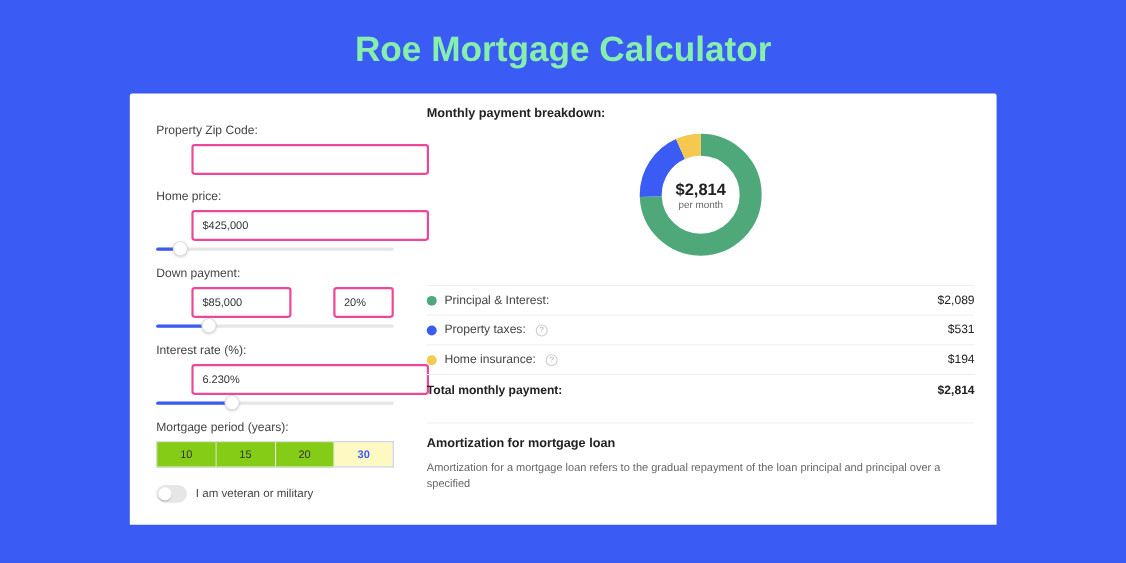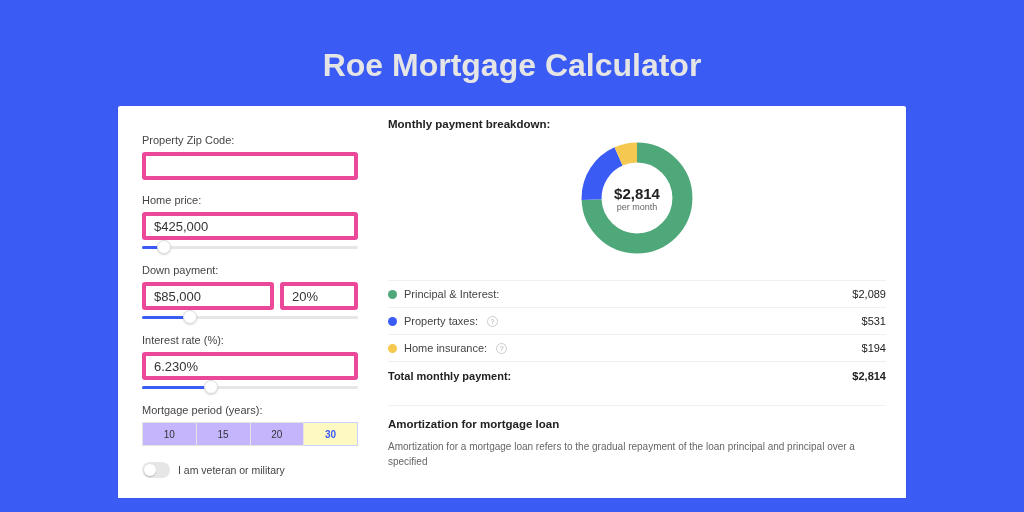--- a/index.html
+++ b/index.html
@@ -1,32 +1,32 @@
 <!DOCTYPE html>
 <html><head>
 <meta charset="utf-8">
 <style>
   * { box-sizing: border-box; margin: 0; padding: 0; font-family: -apple-system, BlinkMacSystemFont, "Segoe UI", Arial, sans-serif; }
   body { background: #3b5bf5; width: 1024px; height: 512px; overflow: hidden; }
-  .page-title { color: #e5e5e5; font-size: 32px; font-weight: 700; text-align: center; padding: 26px 0 22px; margin-top: 21px; }
+  .page-title { color: #86efac; font-size: 32px; font-weight: 700; text-align: center; padding: 26px 0 22px; }
   .card { background: #fff; width: 788px; margin: 0 auto; border-radius: 2px 2px 0 0; display: flex; box-shadow: 0 0 0 1px rgba(0,0,0,0.03); height: 392px; overflow: hidden; }
   .left { width: 264px; padding: 28px 24px 0 24px; }
   .right { flex: 1; padding: 12px 20px 0 6px; }
   .lbl { font-size: 11px; color: #444; margin-bottom: 6px; }
-  .field { width: 100%; height: 28px; border: 4px solid #ec4899; border-radius: 3px; padding: 0 8px; font-size: 13px; color: #333; margin-bottom: 2px; }
+  .field { width: 100%; height: 28px; border: 2px solid #ec4899; border-radius: 3px; padding: 0 8px; font-size: 10px; color: #333; margin-bottom: 2px; margin-left: 32px; }
   .field::placeholder { color: #999; }
   .row2 { display: flex; gap: 6px; }
   .row2 .field:first-child { flex: 2; }
   .row2 .field:last-child { flex: 1; }
   .slider-wrap { position: relative; height: 14px; margin-bottom: 8px; }
   .track { position: absolute; left: 0; right: 0; top: 4px; height: 3px; background: #e6e6e6; border-radius: 2px; }
   .fill { position: absolute; left: 0; top: 4px; height: 3px; background: #3b5bf5; border-radius: 2px; }
   .thumb { position: absolute; top: -2px; width: 14px; height: 14px; background: #fff; border: 1px solid #ddd; border-radius: 50%; box-shadow: 0 1px 2px rgba(0,0,0,0.15); transform: translateX(-50%); }
   .btn-row { display: flex; gap: 0; margin-bottom: 16px; }
-  .period-btn { flex: 1; height: 24px; border: 1px solid #e3e3e3; background: #c4b5fd; font-size: 10px; color: #333; cursor: pointer; }
+  .period-btn { flex: 1; height: 24px; border: 1px solid #e3e3e3; background: #84cc16; font-size: 10px; color: #333; cursor: pointer; }
   .period-btn + .period-btn { border-left: none; }
   .period-btn.selected { background: #fef9c3; color: #3b5bf5; font-weight: 600; border-color: #c7d0ff; position: relative; z-index: 1; }
   .toggle-row { display: flex; align-items: center; gap: 8px; margin-top: 14px; }
   .toggle { width: 28px; height: 16px; background: #e6e6e6; border-radius: 8px; position: relative; cursor: pointer; }
   .toggle::after { content: ""; position: absolute; left: 2px; top: 2px; width: 12px; height: 12px; background: #fff; border-radius: 50%; box-shadow: 0 1px 1px rgba(0,0,0,0.2); }
   .toggle-label { font-size: 10.5px; color: #444; }
   .breakdown-title { font-size: 11.5px; font-weight: 700; color: #222; margin-bottom: 8px; }
   .donut-wrap { display: flex; justify-content: center; margin: 6px 0 22px; }
   .donut { position: relative; width: 120px; height: 120px; }
   .donut svg { width: 120px; height: 120px; transform: rotate(-90deg); }

